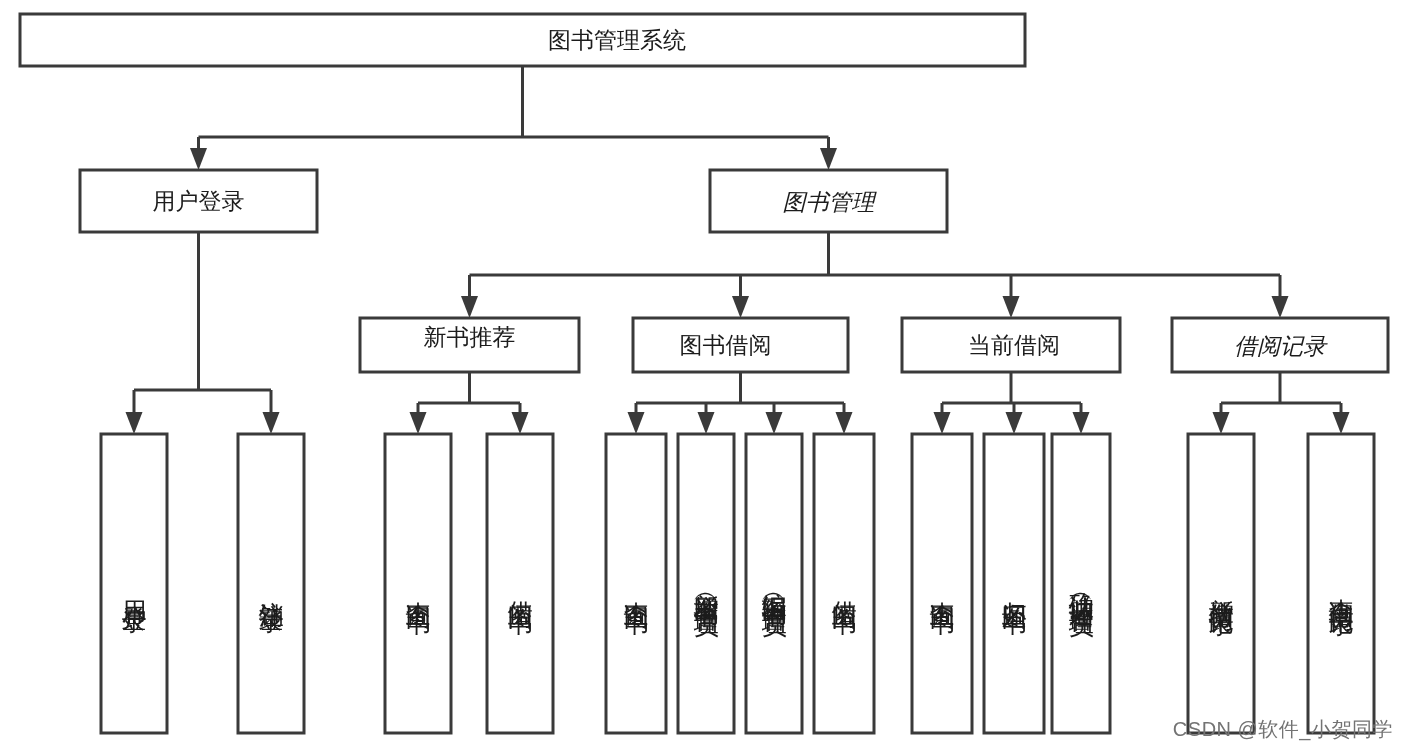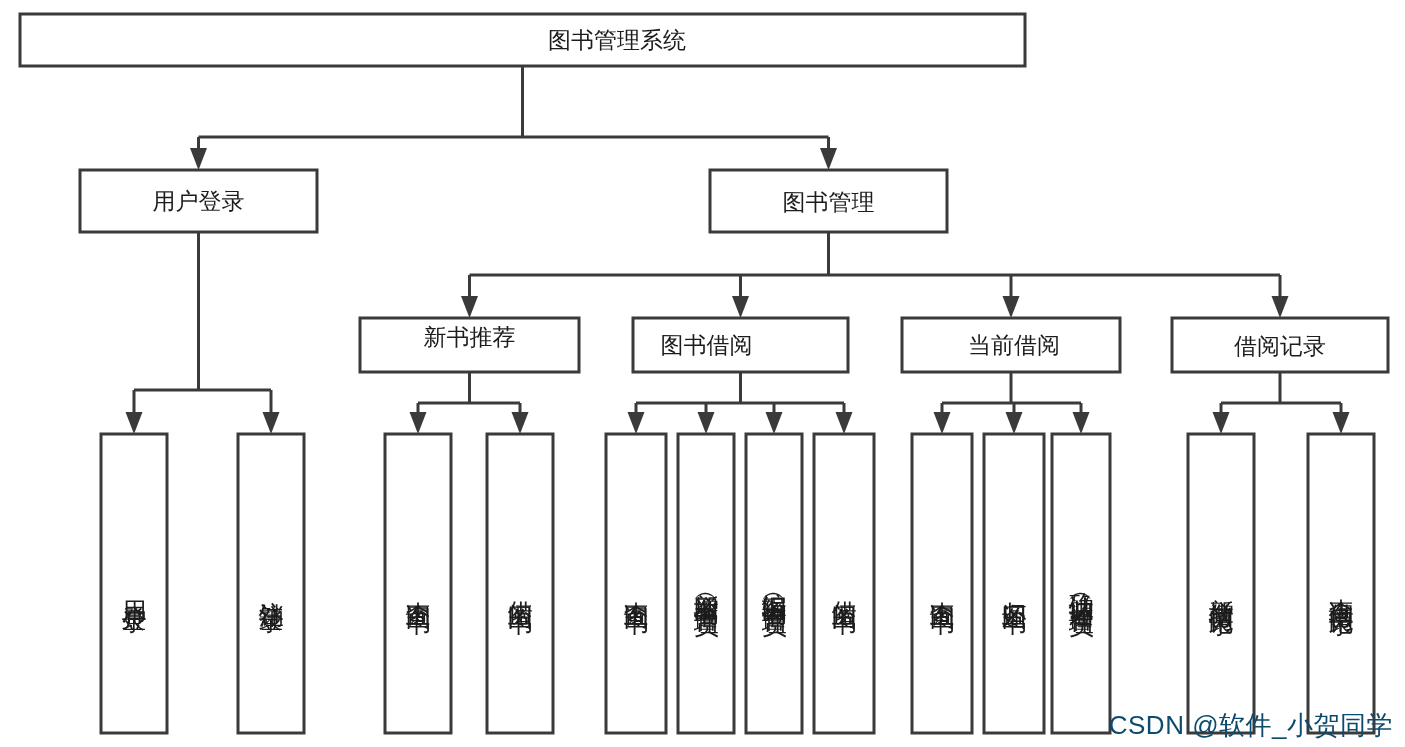--- a/index.html
+++ b/index.html
@@ -62,22 +62,22 @@
     text-orientation: upright;
     font-size: 25px;
     letter-spacing: 3px;
     line-height: 1.1;
     padding-top: 6px;
   }
   .watermark {
     position: absolute;
     right: 12px;
     bottom: 4px;
-    font-size: 26px;
-    color: #0c4a6e;
+    font-size: 20px;
+    color: #737373;
     font-family: "Liberation Sans", "DejaVu Sans", sans-serif;
     letter-spacing: 0.5px;
     white-space: nowrap;
   }
 </style>
 </head>
 <body>
 
 <div id="diagram-root">
   <svg id="tree-svg" viewBox="0 0 1405 747" xmlns="http://www.w3.org/2000/svg">
@@ -154,25 +154,25 @@
         <rect class="node-rect" x="912" y="434" width="60" height="299"></rect>
         <rect class="node-rect" x="984" y="434" width="60" height="299"></rect>
         <rect class="node-rect" x="1052" y="434" width="58" height="299"></rect>
         <rect class="node-rect" x="1188" y="434" width="66" height="299"></rect>
         <rect class="node-rect" x="1308" y="434" width="66" height="299"></rect>
       </g>
   </svg>
   <div id="label-layer">
       <div class="node-label horizontal" style="left: 20px; top: 14px; width: 1194px; height: 52px;">图书管理系统</div>
       <div class="node-label horizontal" style="left: 80px; top: 170px; width: 237px; height: 62px;">用户登录</div>
-      <div class="node-label horizontal" style="left: 710px; top: 170px; width: 237px; height: 64px;">图书管理</div>
+      <div class="node-label horizontal" style="left: 710px; top: 170px; width: 237px; height: 64px; font-style: italic;">图书管理</div>
       <div class="node-label horizontal" style="left: 360px; top: 310px; width: 219px; height: 54px;">新书推荐</div>
-      <div class="node-label horizontal" style="left: 614px; top: 318px; width: 185px; height: 54px;">图书借阅</div>
+      <div class="node-label horizontal" style="left: 633px; top: 318px; width: 185px; height: 54px;">图书借阅</div>
       <div class="node-label horizontal" style="left: 902px; top: 318px; width: 224px; height: 54px;">当前借阅</div>
-      <div class="node-label horizontal" style="left: 1172px; top: 318px; width: 216px; height: 56px;">借阅记录</div>
+      <div class="node-label horizontal" style="left: 1172px; top: 318px; width: 216px; height: 56px; font-style: italic;">借阅记录</div>
       <div class="node-label vertical" style="left: 101px; top: 434px; width: 66px; height: 299px;">用户登录</div>
       <div class="node-label vertical" style="left: 238px; top: 434px; width: 66px; height: 299px;">注销登录</div>
       <div class="node-label vertical" style="left: 385px; top: 434px; width: 66px; height: 299px;">查询图书</div>
       <div class="node-label vertical" style="left: 487px; top: 434px; width: 66px; height: 299px;">借阅图书</div>
       <div class="node-label vertical" style="left: 606px; top: 434px; width: 60px; height: 299px;">查询图书</div>
       <div class="node-label vertical" style="left: 678px; top: 434px; width: 56px; height: 299px;">新增图书（管理员）</div>
       <div class="node-label vertical" style="left: 746px; top: 434px; width: 56px; height: 299px;">编辑图书（管理员）</div>
       <div class="node-label vertical" style="left: 814px; top: 434px; width: 60px; height: 299px;">借阅图书</div>
       <div class="node-label vertical" style="left: 912px; top: 434px; width: 60px; height: 299px;">查询图书</div>
       <div class="node-label vertical" style="left: 984px; top: 434px; width: 60px; height: 299px;">归还图书</div>

